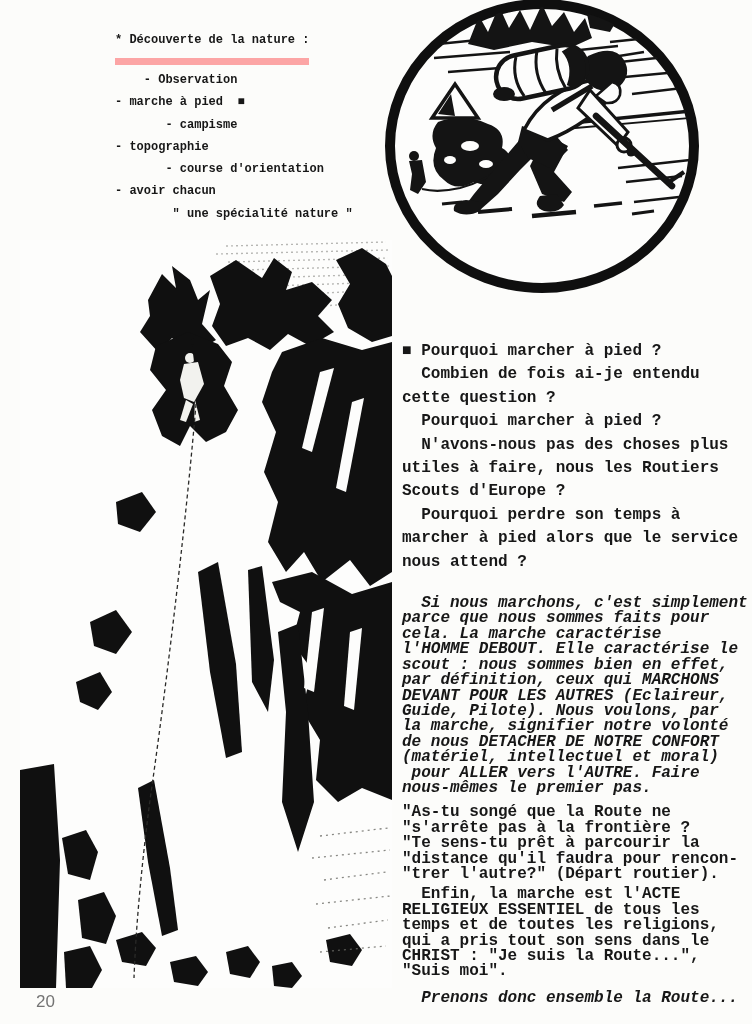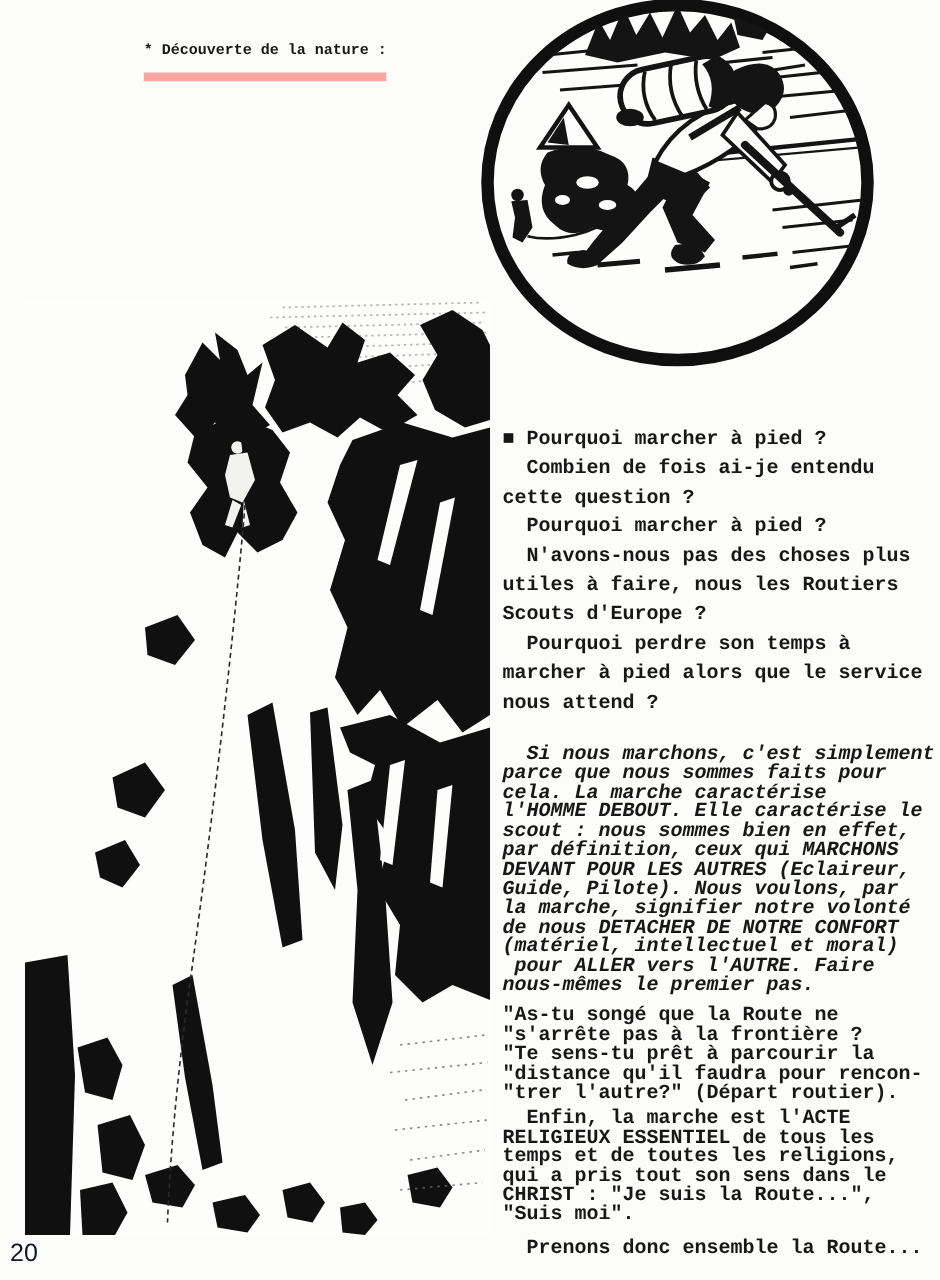--- a/index.html
+++ b/index.html
@@ -16,32 +16,39 @@
   .nature-items{margin-top:4px;line-height:22.3px;font-size:12px;}
   .circle-illo{position:absolute;left:382px;top:-2px;width:320px;height:298px;}
   .photo{position:absolute;left:20px;top:240px;width:372px;height:748px;}
   .photo svg,.circle-illo svg{display:block;width:100%;height:100%;}
   .article{position:absolute;left:402px;top:340px;width:270px;font-size:16px;}
   .para{white-space:pre;font-weight:bold;}
   .p-questions{line-height:23.4px;}
   .p-marche{line-height:15.4px;margin-top:22px;font-style:italic;}
   .p-quote{line-height:15.4px;margin-top:9px;}
   .p-religieux{line-height:15.4px;margin-top:5px;}
-  .p-final{line-height:15.4px;margin-top:11px;}
-  .page-number{position:absolute;left:8px;top:992px;
-    font-family:"Liberation Sans",sans-serif;font-size:20px;color:#0f172a;
+  .p-final{line-height:15.4px;margin-top:11px;font-style:italic;}
+  .page-number{position:absolute;left:36px;top:992px;
+    font-family:"Liberation Sans",sans-serif;font-size:17px;color:#737373;
     font-weight:normal;}
 </style>
 </head>
 <body>
 
 <div class="page">
 
   <div class="nature-list">
     <span class="nature-title">* Découverte de la nature :</span>
+    <div class="nature-items typed">    - Observation
+- marche à pied  ■
+       - campisme
+- topographie
+       - course d'orientation
+- avoir chacun
+        " une spécialité nature "</div>
   </div>
 
   <div class="circle-illo">
     <svg viewBox="0 0 320 298" preserveAspectRatio="none" aria-hidden="true">
       <defs>
           <clipPath id="cc">
             <ellipse cx="160" cy="148" rx="149" ry="139"></ellipse>
           </clipPath>
         </defs>
       <ellipse cx="160" cy="148" rx="152" ry="142" fill="#fdfdfc" stroke="#0f0f0f" stroke-width="10"></ellipse>

